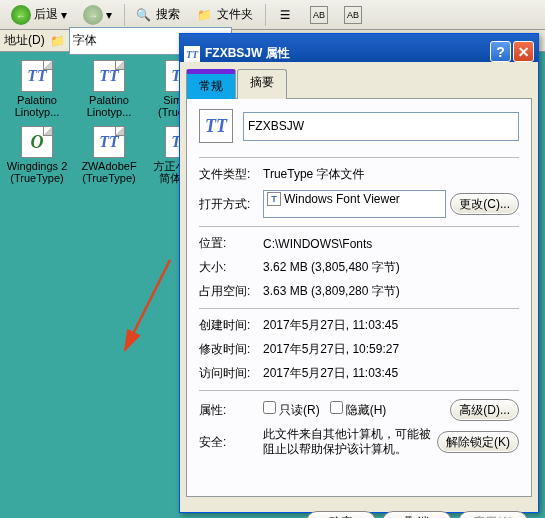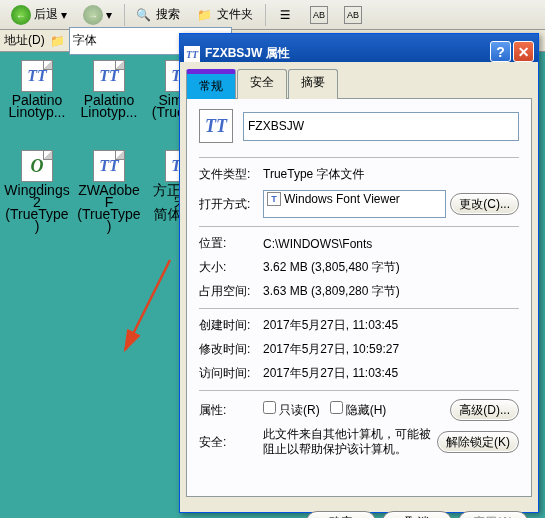--- a/index.html
+++ b/index.html
@@ -10,21 +10,21 @@
 .tico{width:18px;height:18px;display:inline-flex;align-items:center;justify-content:center}
 .sep{width:1px;height:22px;background:#bbb;margin:0 3px}
 .addr{background:#ece9d8;height:22px;display:flex;align-items:center;padding:0 4px;border-bottom:1px solid #999}
 .addr input{flex:0 0 80px;height:28px;border:1px solid #7f9db9;padding:0 3px}
 .desktop{padding:8px 4px;display:flex;flex-wrap:wrap;gap:8px 6px;align-content:flex-start}
 .ficon{width:66px;display:flex;flex-direction:column;align-items:center;text-align:center;gap:2px}
 .fimg{width:32px;height:32px;background:#fff;border:1px solid #888;display:flex;align-items:center;justify-content:center;position:relative}
 .fimg.tt::after{content:"TT";font-family:"Times New Roman";font-style:italic;font-weight:bold;color:#4169c8;font-size:16px}
 .fimg.o::after{content:"O";font-family:"Times New Roman";font-style:italic;font-weight:bold;color:#2e7a2e;font-size:18px}
 .fimg::before{content:"";position:absolute;top:0;right:0;width:8px;height:8px;background:linear-gradient(135deg,#fff 50%,#ccc 50%);border-left:1px solid #888;border-bottom:1px solid #888}
-.flbl{color:#000;font-size:14px;line-height:12px;word-break:break-word}
+.flbl{color:#000;font-size:11px;line-height:12px;word-break:break-word}
 .arrow{position:absolute;left:120px;top:255px;pointer-events:none}
 .dialog{position:absolute;left:179px;top:33px;width:360px;height:480px;background:#ece9d8;border:1px solid #0053e1;box-shadow:2px 2px 6px rgba(0,0,0,.4)}
 .ttlbar{height:28px;background:linear-gradient(#1f63c9,#0b4aa8);display:flex;align-items:flex-end;padding:0 4px;color:#fff;font-weight:bold}
 .ttlbar .ttico{width:16px;height:16px;background:#fff;margin-right:5px;display:flex;align-items:center;justify-content:center}
 .ttlbar .ttico::after{content:"TT";font-family:"Times New Roman";font-style:italic;color:#4169c8;font-size:10px;font-weight:bold}
 .ttlbar .sp{flex:1}
 .wbtn{width:21px;height:21px;border:1px solid #fff;border-radius:3px;margin-left:2px;display:flex;align-items:center;justify-content:center;font-weight:bold;font-size:14px}
 .wbtn.h{background:linear-gradient(#5d9cf0,#2a6cd0);color:#fff}
 .wbtn.c{background:linear-gradient(#f0704a,#d0462a);color:#fff}
 .tabs{display:flex;margin:6px 6px 0;border-bottom:1px solid #919b9c}
@@ -153,21 +153,20 @@
 <div class="dialog">
   <div class="ttlbar">
     <span class="ttico"></span>
     <span>FZXBSJW 属性</span>
     <span class="sp"></span>
     <span class="wbtn h">?</span>
     <span class="wbtn c">✕</span>
   </div>
   <div class="tabs">
     <div class="tab act">常规</div>
-    <div class="tab">安全</div>
     <div class="tab">摘要</div>
   </div>
   <div class="pane">
     <div class="fhead">
       <div class="bigico"></div>
       <input class="fname" value="FZXBSJW" style="">
     </div>
     <div class="hr"></div>
     <div class="row">
         <span class="lab">文件类型:</span>

